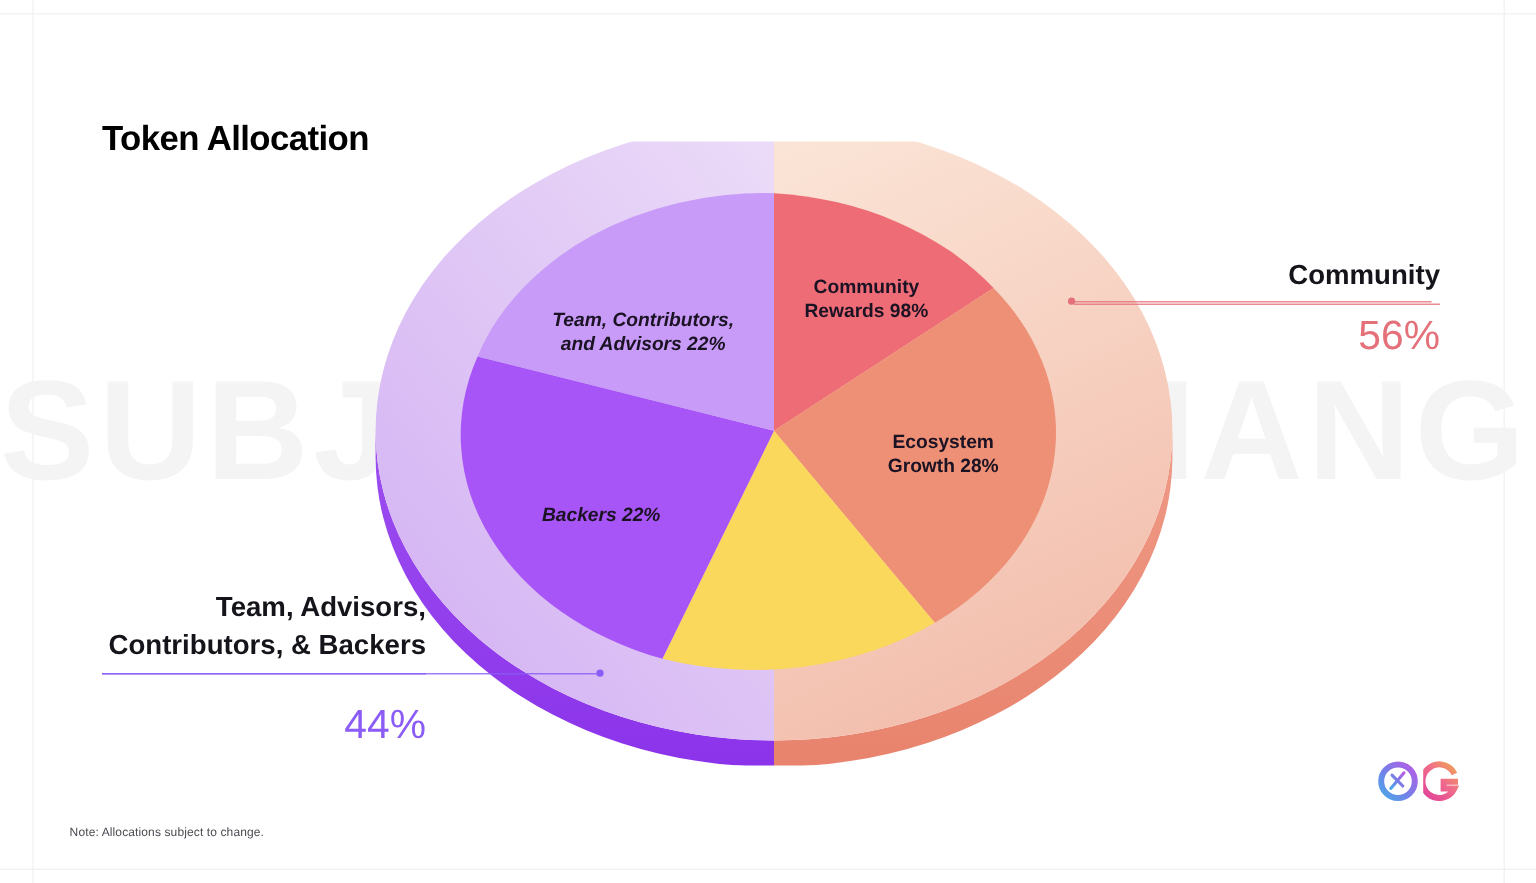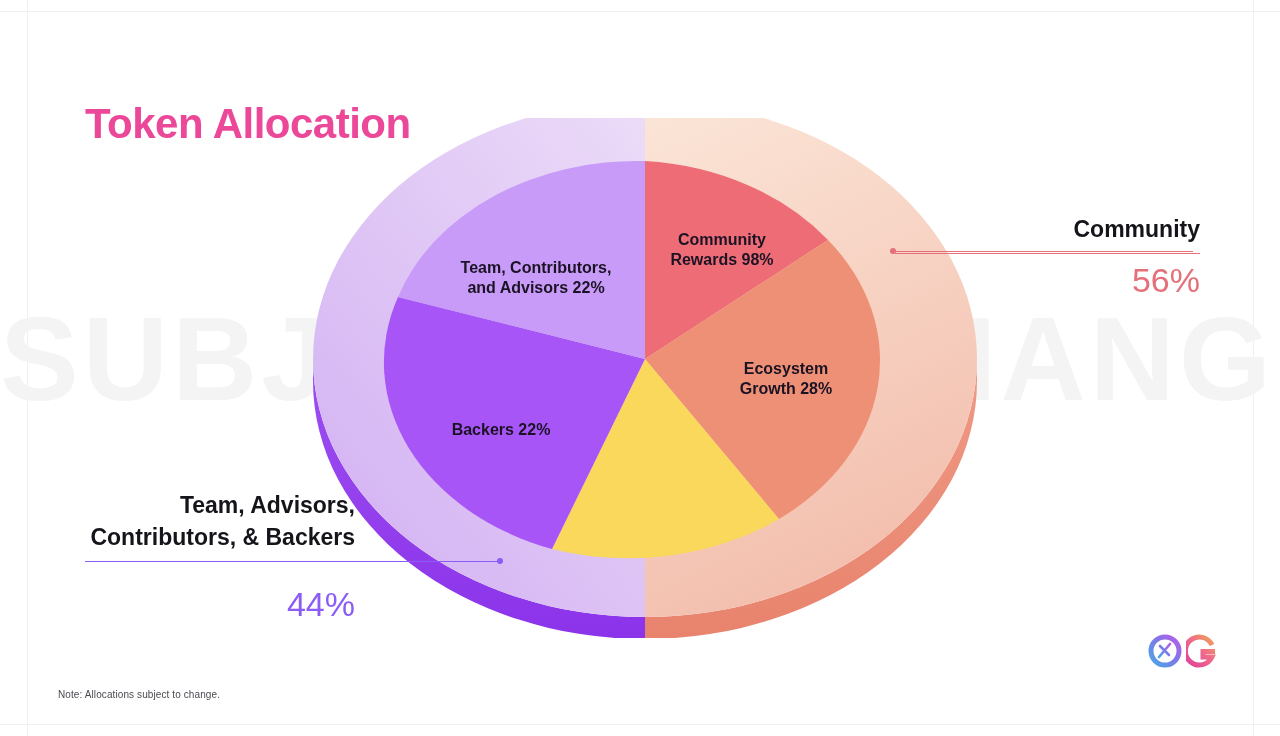--- a/index.html
+++ b/index.html
@@ -40,23 +40,23 @@
     color: #f4f4f4;
     line-height: 1;
     user-select: none;
     white-space: nowrap;
   }
 
   #page-title {
     position: absolute;
     left: 85px;
     top: 52px;
-    font-size: 42px;
-    font-weight: 700;
-    color: #ec4899;
+    font-size: 29px;
+    font-weight: 700;
+    color: #000000;
     letter-spacing: -0.5px;
     margin-top: 48px;
   }
 
   #chart-svg {
     position: absolute;
     left: 295px;
     top: 118px;
   }
 
@@ -65,22 +65,22 @@
     text-align: center;
     font-size: 16px;
     font-weight: 700;
     color: #1b1324;
     line-height: 1.28;
     white-space: nowrap;
   }
   #label-community-rewards { left: 652px; top: 230px; width: 140px; }
   #label-ecosystem-growth  { left: 716px; top: 359px; width: 140px; }
   #label-ai-alignment      { left: 588px; top: 469px; width: 140px; }
-  #label-backers           { left: 431px; top: 420px; width: 140px; }
-  #label-team-contributors { left: 443px; top: 258px; width: 186px; }
+  #label-backers           { left: 431px; top: 420px; width: 140px; font-style: italic; }
+  #label-team-contributors { left: 443px; top: 258px; width: 186px; font-style: italic; }
 
   
   .callout-title {
     font-size: 23px;
     font-weight: 700;
     color: #14141a;
     line-height: 1.38;
   }
   .callout-rule {
     height: 1px;

